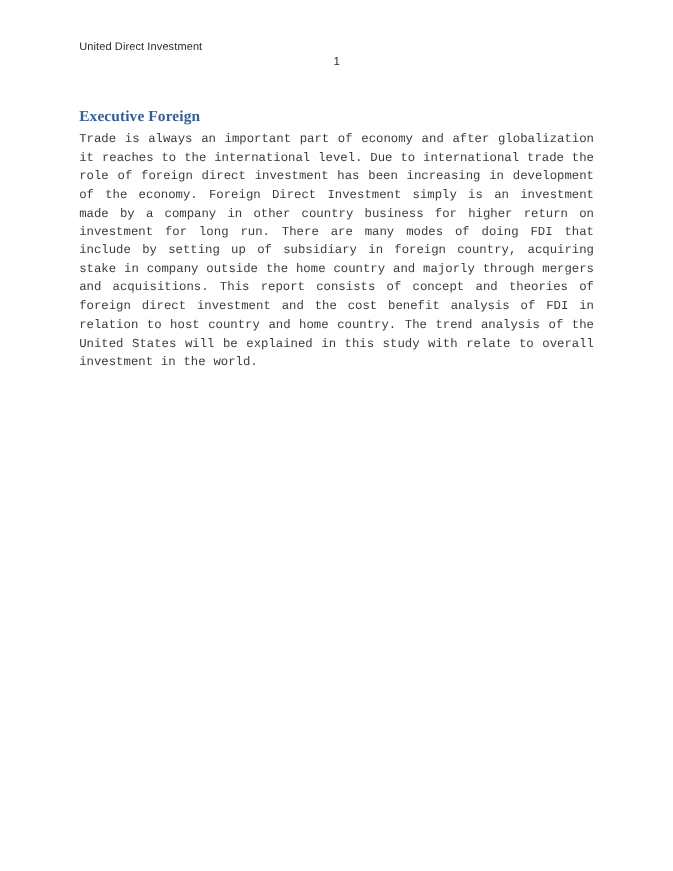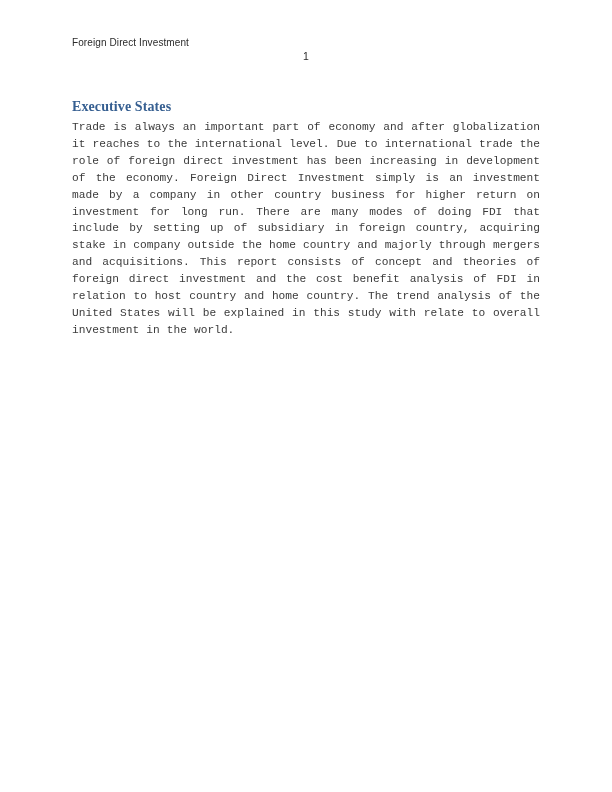--- a/index.html
+++ b/index.html
@@ -57,17 +57,17 @@
     text-align: justify;
     text-justify: inter-word;
     word-spacing: 0.4px;
     font-family: Liberation Mono, monospace;
   }
 </style>
 </head>
 <body>
 
 <div class="page">
-  <div class="header-title">Foreign Direct Investment</div>
+  <div class="header-title">United Direct Investment</div>
   <div class="page-number">1</div>
-  <h1 class="section-heading">Executive States</h1>
+  <h1 class="section-heading">Executive Foreign</h1>
   <p class="body-paragraph">Trade is always an important part of economy and after globalization it reaches to the international level. Due to international trade the role of foreign direct investment has been increasing in development of the economy. Foreign Direct Investment simply is an investment made by a company in other country business for higher return on investment for long run. There are many modes of doing FDI that include by setting up of subsidiary in foreign country, acquiring stake in company outside the home country and majorly through mergers and acquisitions. This report consists of concept and theories of foreign direct investment and the cost benefit analysis of FDI in relation to host country and home country. The trend analysis of the United States will be explained in this study with relate to overall investment in the world.</p>
 </div>
 
 </body></html>

